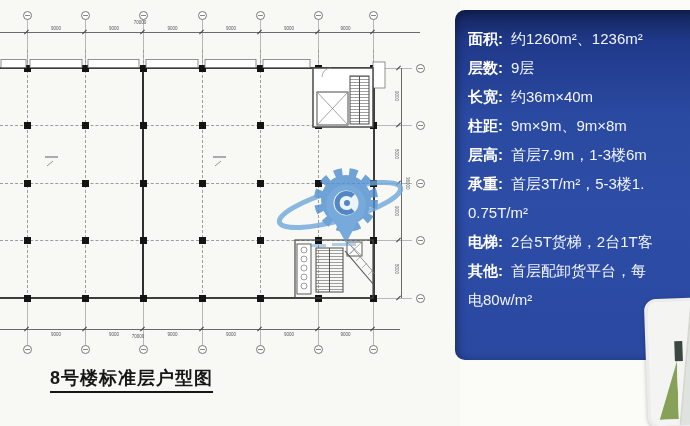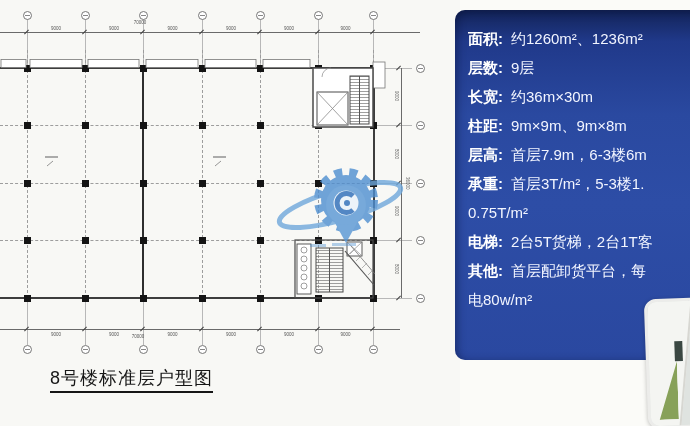--- a/index.html
+++ b/index.html
@@ -17,21 +17,21 @@
   .bubble{position:absolute;width:9px;height:9px;border:1px solid #777;border-radius:50%;
           background:#fff;box-sizing:border-box;z-index:3;}
   .bubble::after{content:"";position:absolute;left:1px;top:3px;width:5px;height:1px;background:#888;}
   .col{position:absolute;width:7px;height:7px;background:#141414;z-index:5;}
   .dlab{position:absolute;font-size:4.5px;line-height:5px;color:#555;width:20px;text-align:center;z-index:3;}
   .dlabv{position:absolute;font-size:4.5px;line-height:5px;color:#555;writing-mode:vertical-rl;
          height:20px;text-align:center;z-index:3;}
   .wall{position:absolute;background:#3d3d3d;z-index:4;}
   .wall-mid{position:absolute;background:#2e2e2e;z-index:4;}
   .plan-svg{position:absolute;left:0;top:0;z-index:6;}
-  .plan-title{position:absolute;left:50px;top:366px;font-size:18px;font-weight:normal;color:#161616;
+  .plan-title{position:absolute;left:50px;top:366px;font-size:18px;font-weight:bold;color:#161616;
               border-bottom:2.5px solid #161616;padding-bottom:1px;letter-spacing:1px;z-index:8;}
   
   .panel{position:absolute;left:455px;top:10px;width:250px;height:350px;border-radius:10px;z-index:10;
          background:linear-gradient(180deg,#132459 0%,#20398a 9%,#2a49a0 30%,#2d4da6 55%,#2a48a0 100%);
          box-shadow:inset 2px 2px 8px rgba(5,12,45,.45);}
   .panel-rows{padding:14px 0 0 13px;}
   .sp-line{font-size:15px;line-height:29px;color:#f2f5ff;white-space:nowrap;}
   .sp-label{font-weight:bold;color:#ffffff;margin-right:8px;}
   
   .photo-card{position:absolute;left:646px;top:298px;width:72px;height:124px;border-radius:12px;
@@ -256,23 +256,23 @@
       </g>
     </svg>
 
     <div class="plan-title">8号楼标准层户型图</div>
   </div>
 
   <div class="panel">
     <div class="panel-rows" id="panel-rows">
         <div class="sp-line"><span class="sp-label">面积:</span><span class="sp-value">约1260m²、1236m²</span></div>
         <div class="sp-line"><span class="sp-label">层数:</span><span class="sp-value">9层</span></div>
-        <div class="sp-line"><span class="sp-label">长宽:</span><span class="sp-value">约36m×30m</span></div>
+        <div class="sp-line"><span class="sp-label">长宽:</span><span class="sp-value">约36m×40m</span></div>
         <div class="sp-line"><span class="sp-label">柱距:</span><span class="sp-value">9m×9m、9m×8m</span></div>
-        <div class="sp-line"><span class="sp-label">层高:</span><span class="sp-value">首层7.9m，6-3楼6m</span></div>
+        <div class="sp-line"><span class="sp-label">层高:</span><span class="sp-value">首层7.9m，1-3楼6m</span></div>
         <div class="sp-line"><span class="sp-label">承重:</span><span class="sp-value">首层3T/m²，5-3楼1.</span></div>
         <div class="sp-line sp-cont">0.75T/m²</div>
         <div class="sp-line"><span class="sp-label">电梯:</span><span class="sp-value">2台5T货梯，2台1T客</span></div>
         <div class="sp-line"><span class="sp-label">其他:</span><span class="sp-value">首层配卸货平台，每</span></div>
         <div class="sp-line sp-cont">电80w/m²</div>
       </div>
   </div>
 
   <div class="photo-card">
     <div class="pc-roof"></div>

